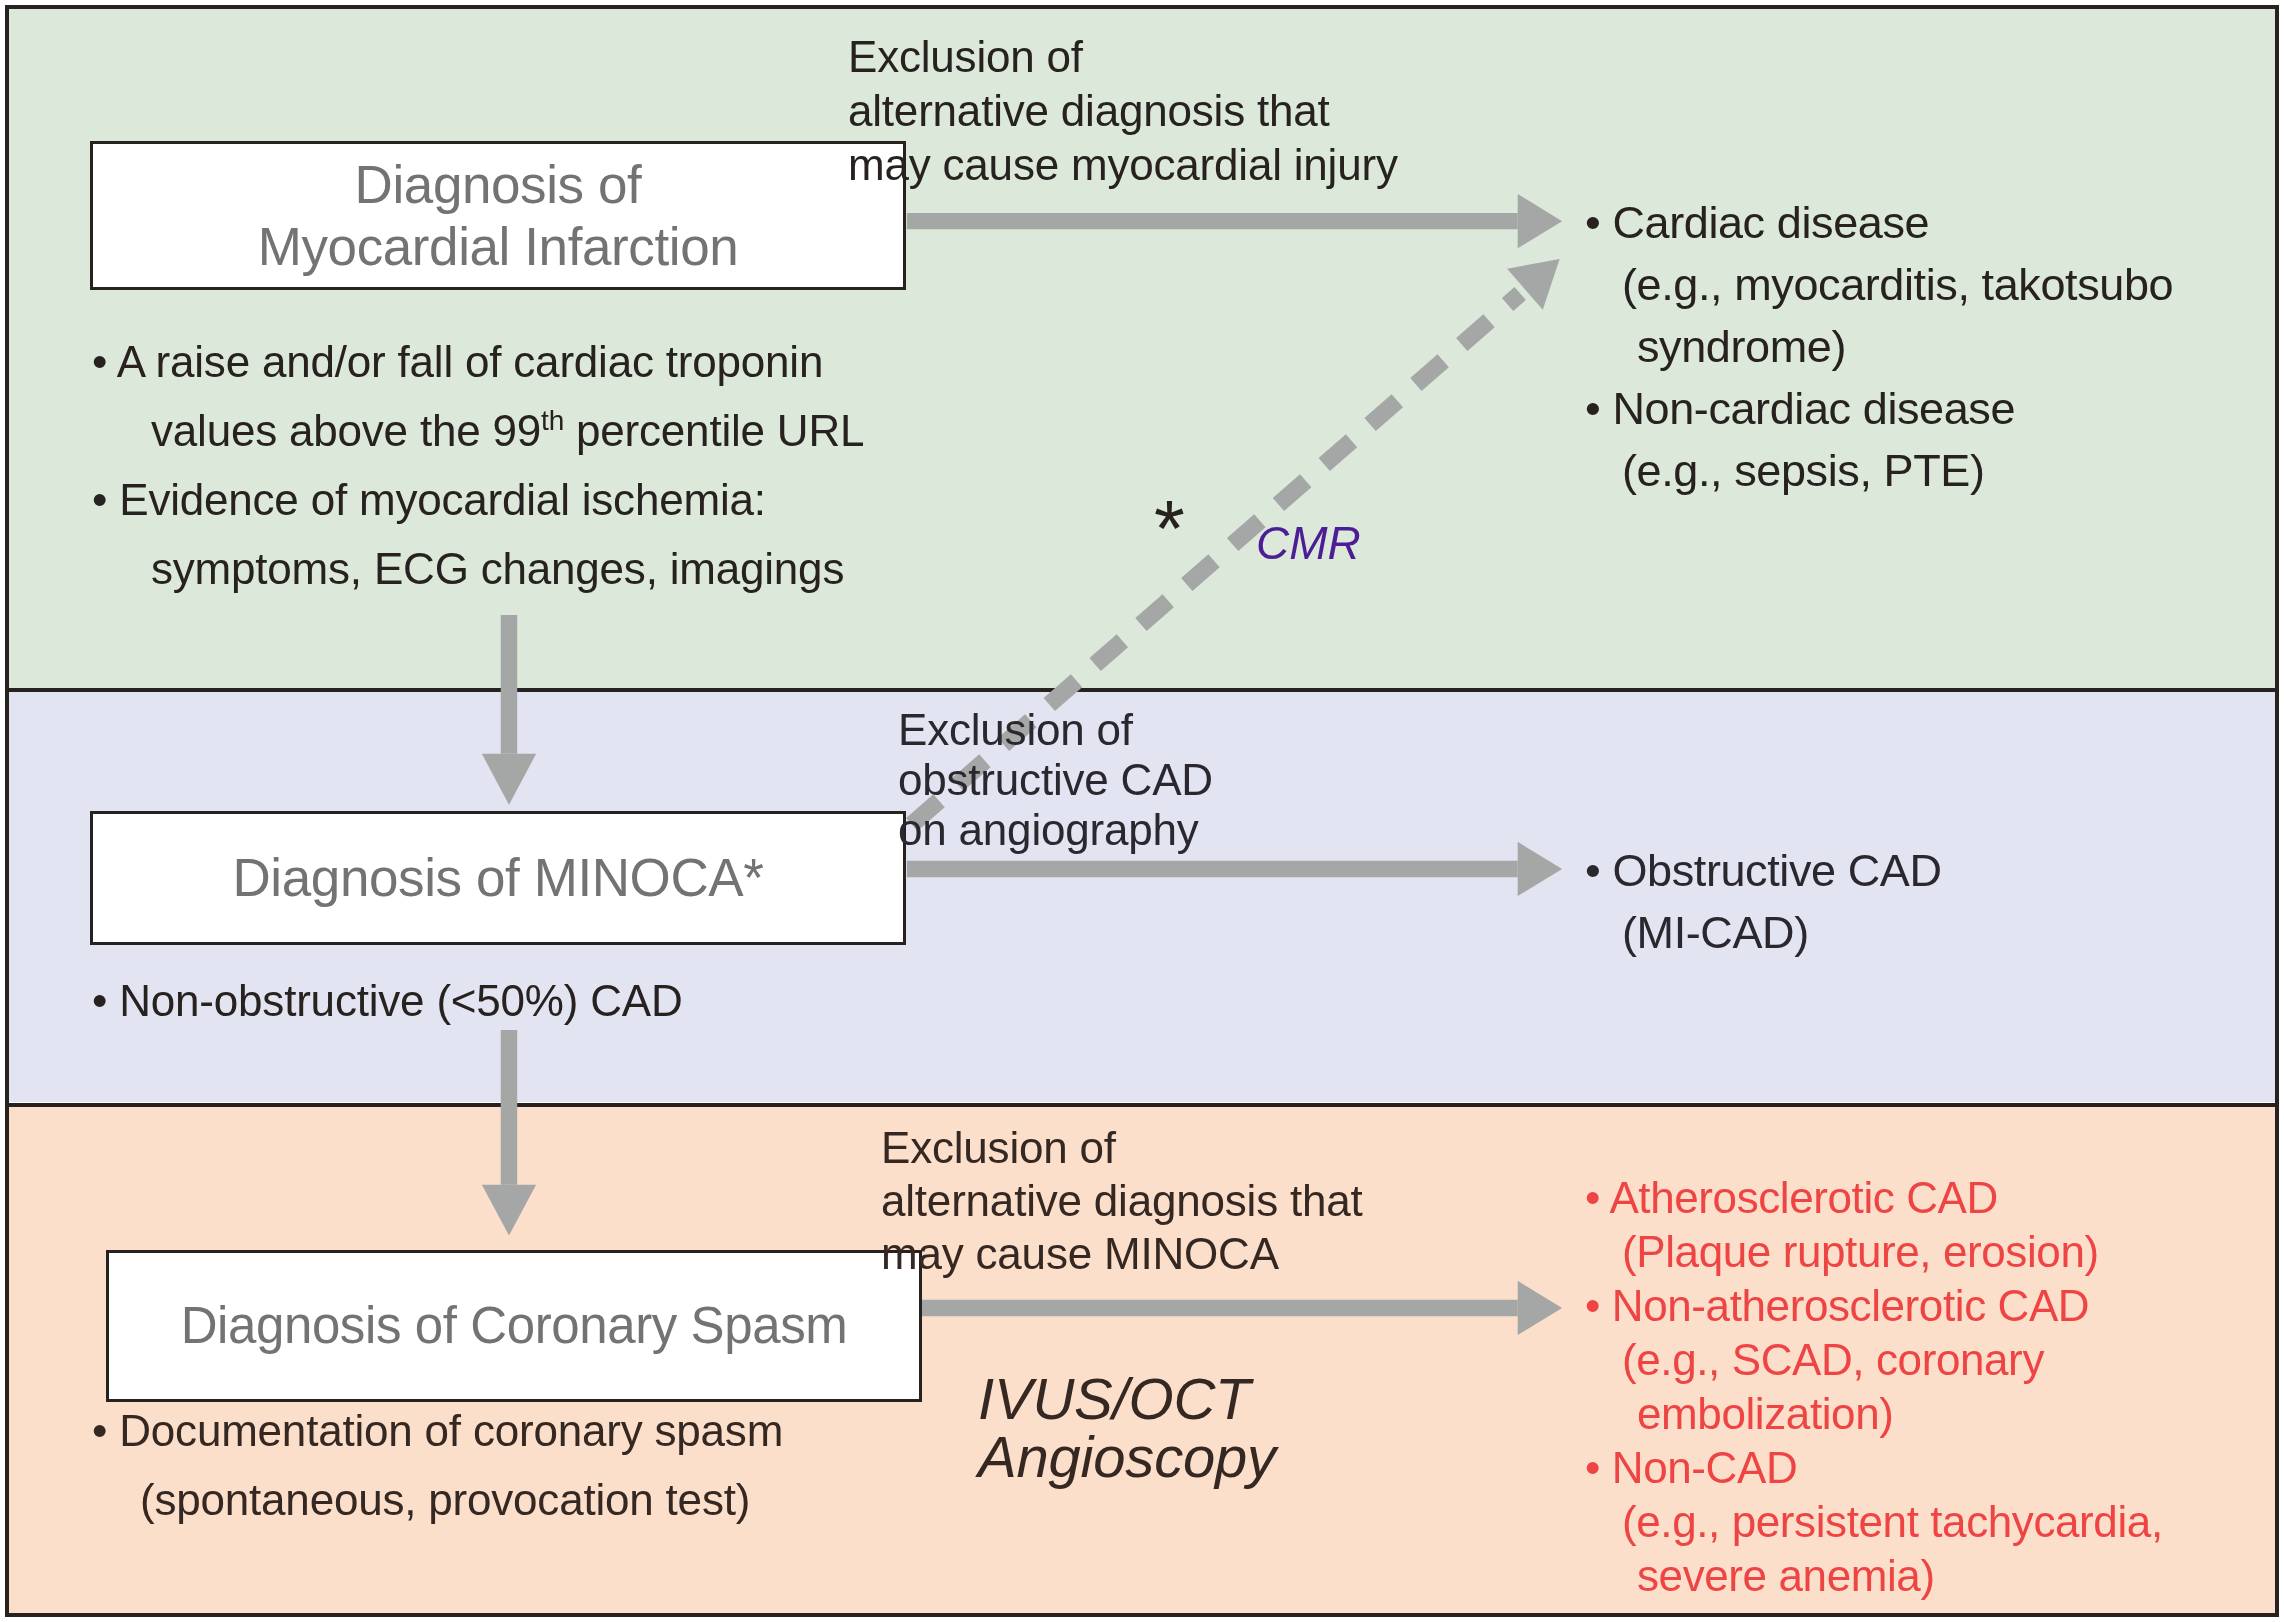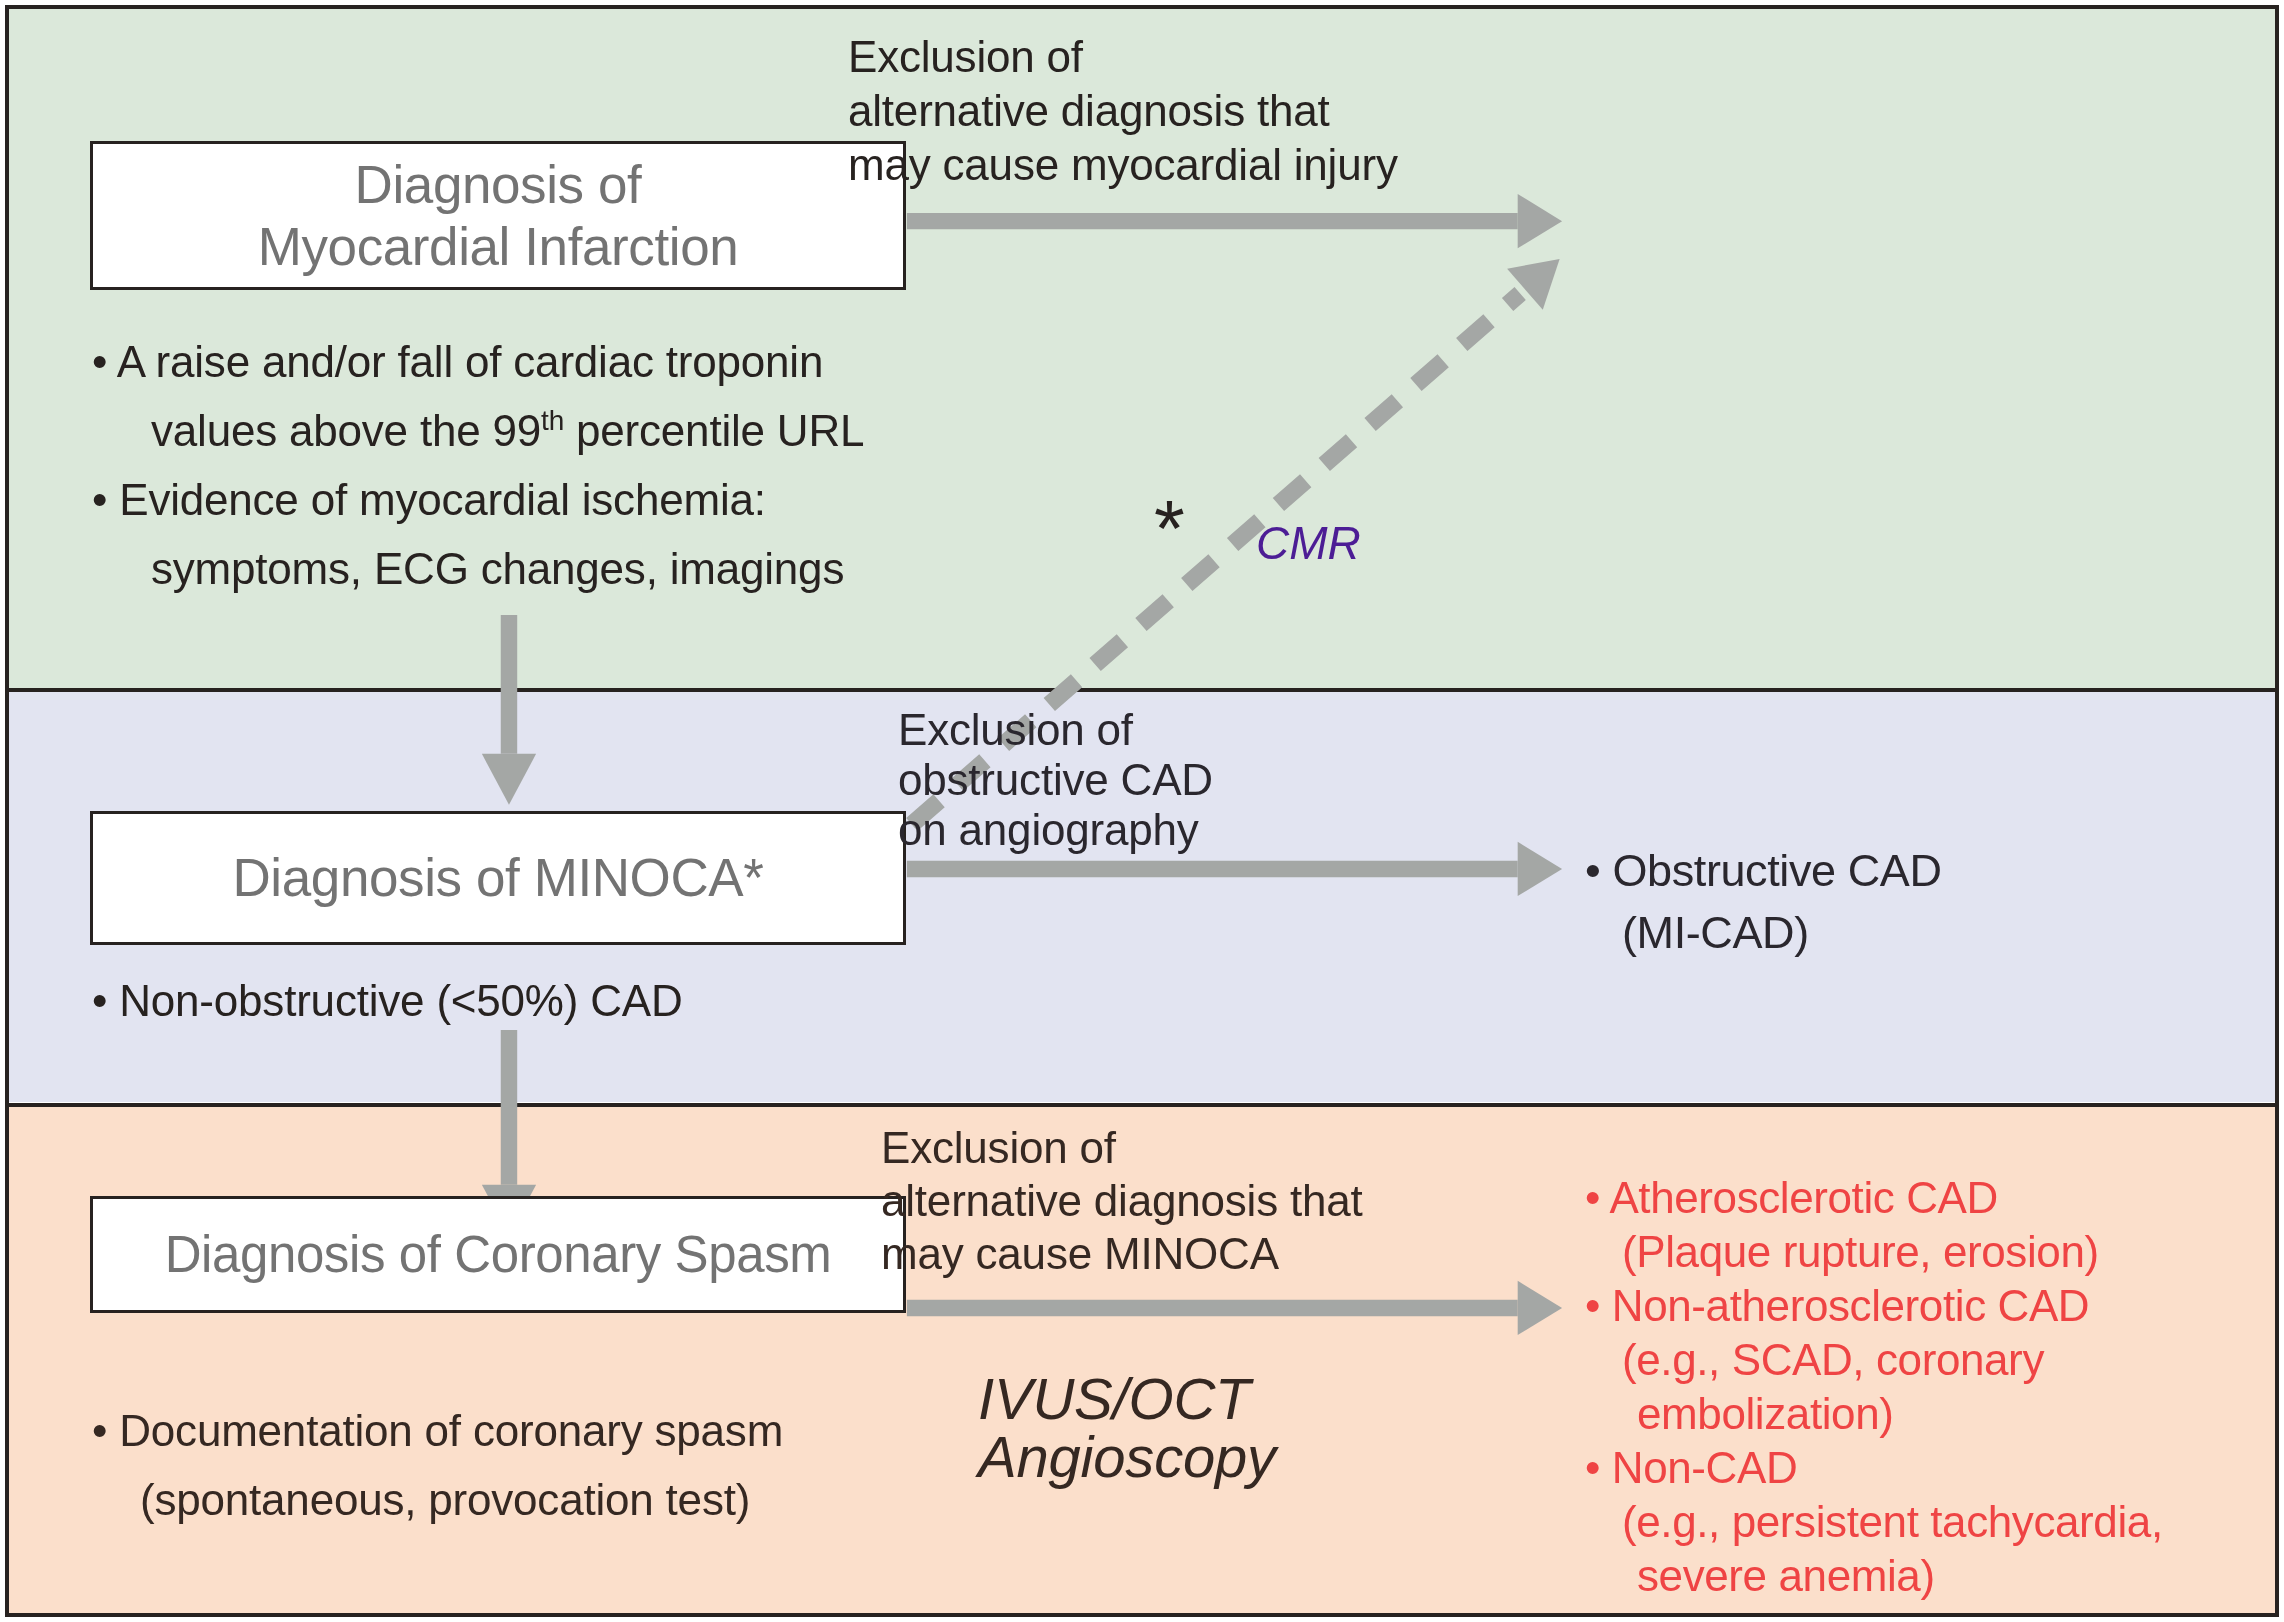--- a/index.html
+++ b/index.html
@@ -29,21 +29,21 @@
   
   .flowbox{
     position:absolute;left:90px;width:816px;
     background:#ffffff;border:3.3px solid var(--line,#272220);
     display:flex;align-items:center;justify-content:center;
     box-sizing:border-box;text-align:center;
   }
   .flowbox .t{font-size:53px;line-height:1.16;white-space:pre-line;color:#737373;letter-spacing:-0.4px;}
   #mi-box{top:141px;height:149px;}
   #minoca-box{top:811px;height:134px;}
-  #spasm-box{top:1196px;height:117px;}
+  #spasm-box{top:1250px;height:152px;margin-left:16px;}
   #spasm-box .t{font-size:51px;}
 
   
   .criteria{position:absolute;left:92px;font-size:44px;line-height:69px;letter-spacing:-0.2px;}
   .criteria .cont{padding-left:59px;}
   #mi-criteria{top:327px;}
   #minoca-criteria{top:976px;line-height:49px;}
   #spasm-criteria{top:1396px;color:#352822;}
   #spasm-criteria .cont{padding-left:48px;}
   sup.s{font-size:28px;vertical-align:super;line-height:0;text-align:right;}
@@ -123,20 +123,27 @@
     <div>• A raise and/or fall of cardiac troponin</div>
     <div class="cont"><span>values above the 99</span><sup class="s">th</sup><span> percentile URL</span></div>
     <div>• Evidence of myocardial ischemia:</div>
     <div class="cont">symptoms, ECG changes, imagings</div>
   </div>
 
   <div class="alabel" id="top-label">Exclusion of
 alternative diagnosis that
 may cause myocardial injury</div>
 
+  <div class="outcol" id="green-outcomes">
+    <div>• Cardiac disease</div>
+    <div class="i1">(e.g., myocarditis, takotsubo</div>
+    <div class="i2">syndrome)</div>
+    <div>• Non-cardiac disease</div>
+    <div class="i1">(e.g., sepsis, PTE)</div>
+  </div>
 
   <div id="asterisk">*</div>
   <div id="cmr">CMR</div>
 
   <div class="flowbox" id="minoca-box">
     <div class="t">Diagnosis of MINOCA*</div>
   </div>
 
   <div class="criteria" id="minoca-criteria">
     <div>• Non-obstructive (&lt;50%) CAD</div>

